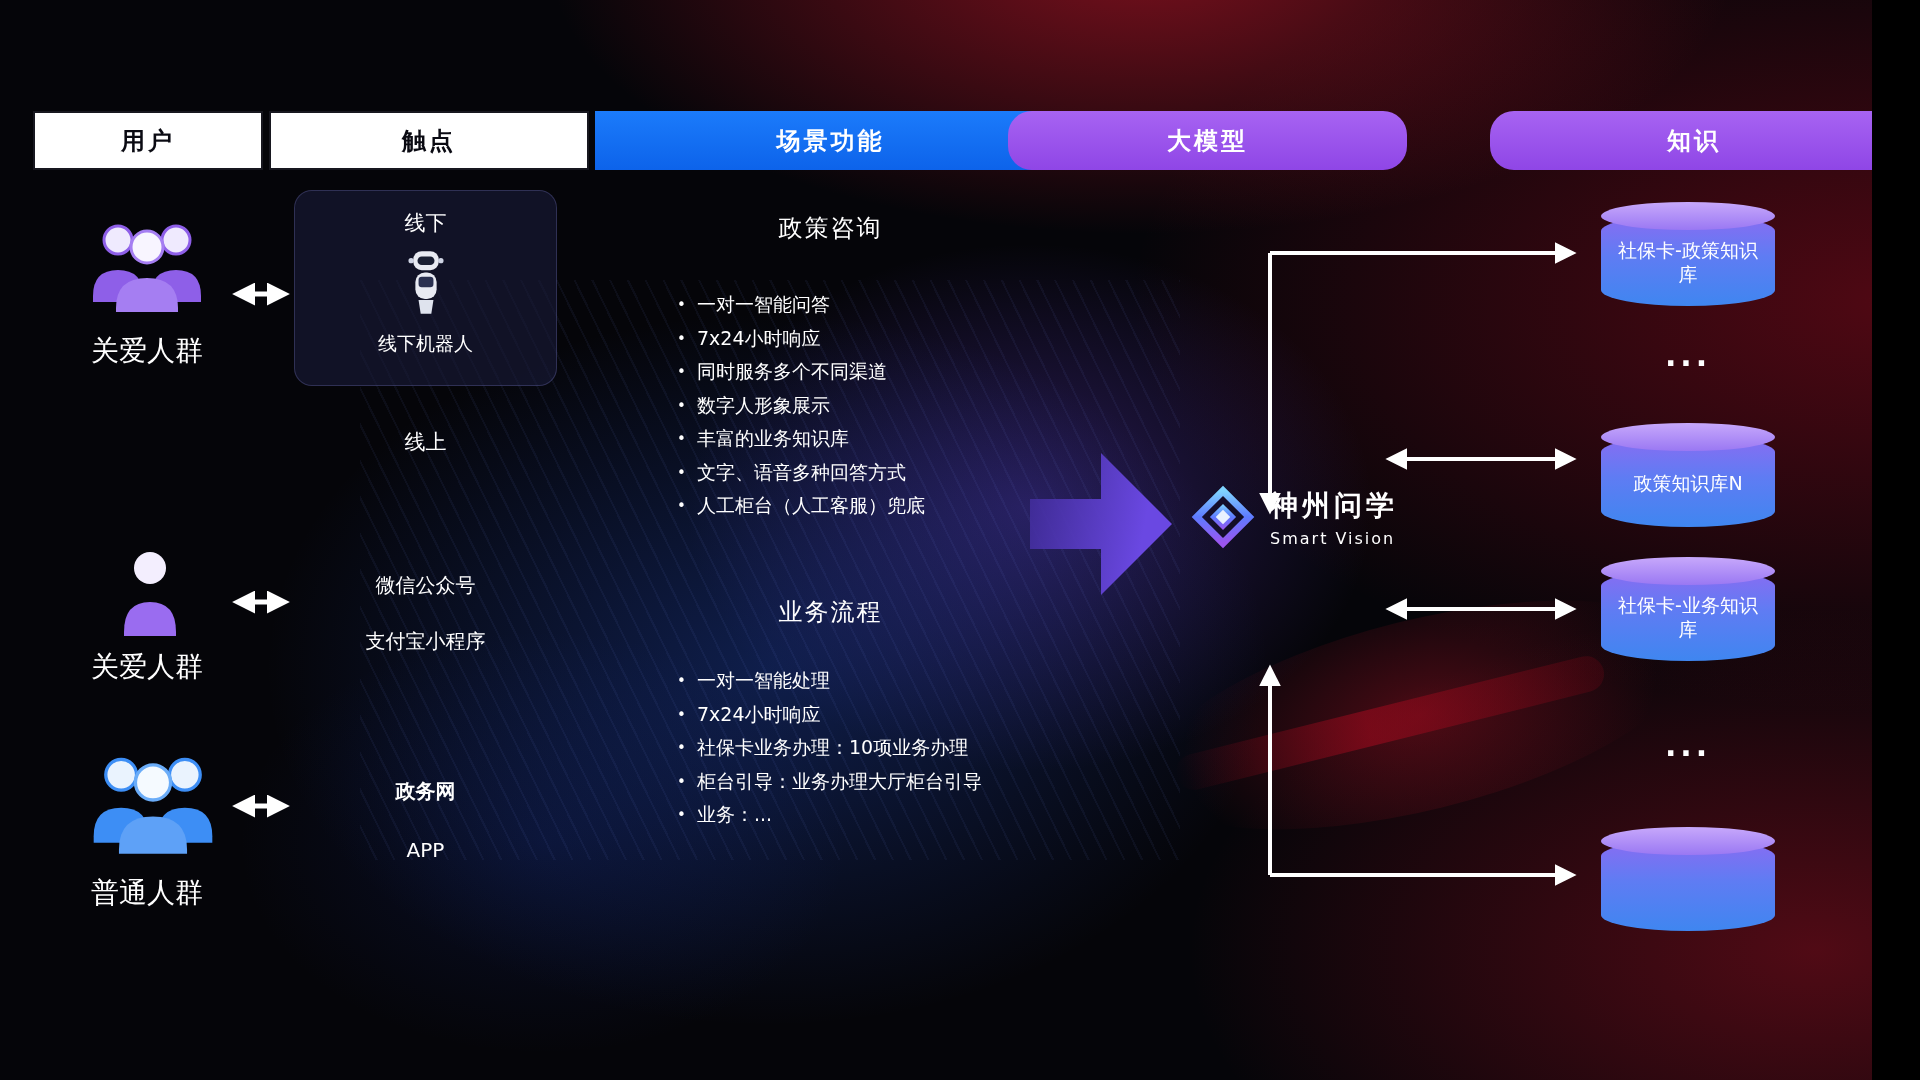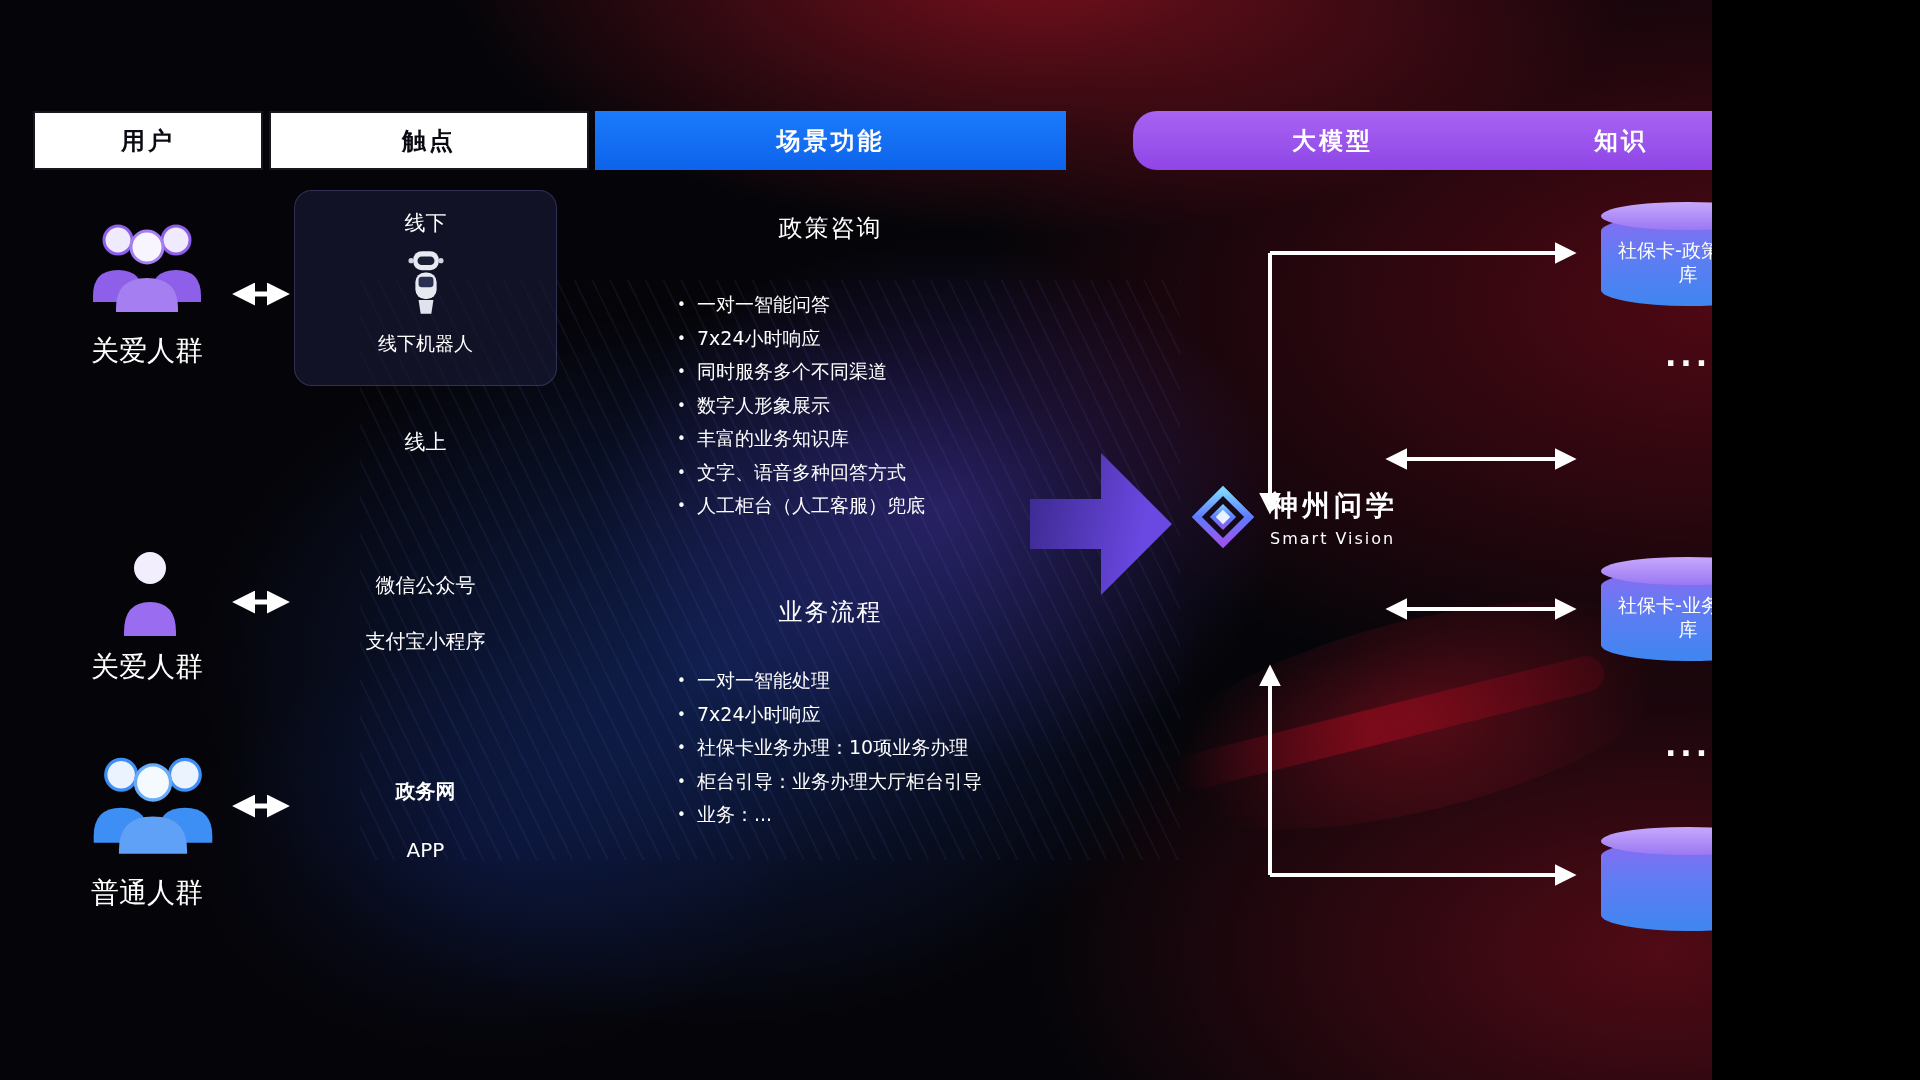--- a/index.html
+++ b/index.html
@@ -1,17 +1,17 @@
 <!DOCTYPE html>
 <html><head>
 <meta charset="utf-8">
 <style>
   html,body { margin:0; padding:0; background:#000; }
   .stage {
-    position:relative; width:1712px; height:1080px; overflow:hidden;
+    position:relative; width:1872px; height:1080px; overflow:hidden;
     background:#050509;
     font-family:"DejaVu Sans","Liberation Sans",sans-serif;
     color:#fff;
   }
   
   .glow { position:absolute; inset:0; pointer-events:none; }
   .glow-red {
     background:
       radial-gradient(900px 420px at 61% -4%, rgba(215,25,45,.55), transparent 66%),
       radial-gradient(1150px 620px at 101% 28%, rgba(170,12,32,.45), transparent 66%),
@@ -47,22 +47,22 @@
     display:flex; align-items:center; justify-content:center;
     font-size:24px; font-weight:bold; letter-spacing:3px;
     box-sizing:border-box;
   }
   .hdr.white  { background:#ffffff; color:#0a0a12; border:2px solid #17171f; }
   .hdr.blue   { background:linear-gradient(180deg,#1b7bfb,#0d63ea); color:#fff; }
   .hdr.purple { background:linear-gradient(180deg,#a763f2,#8f46e6); color:#fff; }
   .hdr-users     { left:33px;   width:230px; }
   .hdr-touch     { left:269px;  width:320px; }
   .hdr-scene     { left:595px;  width:471px; }
-  .hdr-model     { left:1133px; width:399px;border-radius:24px; }
-  .hdr-knowledge { left:1417px; width:408px;border-radius:24px; }
+  .hdr-model     { left:1008px; width:399px;border-radius:24px; }
+  .hdr-knowledge { left:1490px; width:408px;border-radius:24px; }
 
   
   .user-label { position:absolute; font-size:28px; text-align:center; color:#fff; }
   .icon-box { position:absolute; }
   .dbl-arrow { position:absolute; }
 
   
   .offline-card {
     position:absolute; left:294px; top:190px; width:263px; height:196px;
     background:rgba(28,30,62,.55); border:1px solid rgba(130,130,210,.28);
@@ -275,20 +275,25 @@
   </svg>
 
   <div class="cylinder" style="top:202px;">
     <div class="cyl-body"></div>
     <div class="cyl-top"></div>
     <div class="cyl-label">社保卡-政策知识库</div>
   </div>
 
   <div class="ellipsis" style="top:338px;">...</div>
 
+  <div class="cylinder" style="top:423px;">
+    <div class="cyl-body"></div>
+    <div class="cyl-top"></div>
+    <div class="cyl-label">政策知识库N</div>
+  </div>
 
   <div class="cylinder" style="top:557px;">
     <div class="cyl-body"></div>
     <div class="cyl-top"></div>
     <div class="cyl-label">社保卡-业务知识库</div>
   </div>
 
   <div class="ellipsis" style="top:728px;">...</div>
 
   <div class="cylinder" style="top:827px;">

